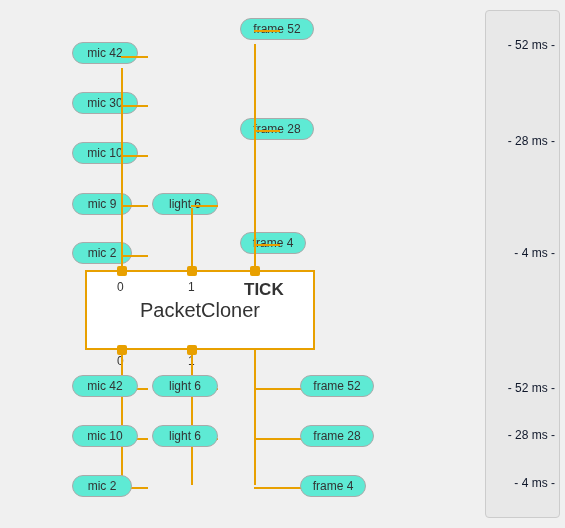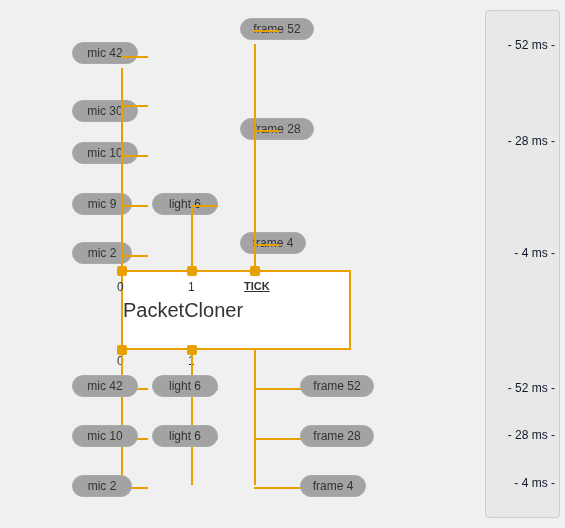--- a/index.html
+++ b/index.html
@@ -15,21 +15,21 @@
 
     .main-container {
       position: relative;
       width: 565px;
       height: 528px;
     }
 
     
     .node-pill {
       position: absolute;
-      background: #a3a3a3;
+      background: #5eead4;
       border: 1px solid #aaa;
       border-radius: 12px;
       padding: 3px 10px;
       font-size: 12px;
       color: #333;
       white-space: nowrap;
       display: flex;
       align-items: center;
       justify-content: center;
     }
@@ -38,21 +38,21 @@
     .packet-cloner-box {
       position: absolute;
       border: 2px solid #e8a000;
       background: #fff;
       left: 85px;
       top: 270px;
       width: 230px;
       height: 80px;
       display: flex;
       align-items: center;
-      margin-left: 36px;
+      justify-content: center;
     }
 
     .packet-cloner-label {
       font-size: 20px;
       color: #333;
       font-weight: normal;
     }
 
     
     .connector-dot {
@@ -101,44 +101,43 @@
     
     .port-label {
       position: absolute;
       font-size: 12px;
       color: #333;
     }
 
     
     .tick-label {
       position: absolute;
-      font-size: 11px;
+      font-size: 17px;
       color: #333;
       font-weight: bold;
-      text-decoration: underline;
     }
   </style>
 </head>
 <body>
 
 <div class="main-container">
 
   <div class="timeline-ruler"></div>
 
   <span class="timeline-label" style="top: 38px;">- 52 ms -</span>
   <span class="timeline-label" style="top: 134px;">- 28 ms -</span>
   <span class="timeline-label" style="top: 246px;">- 4 ms -</span>
   <span class="timeline-label" style="top: 381px;">- 52 ms -</span>
   <span class="timeline-label" style="top: 428px;">- 28 ms -</span>
   <span class="timeline-label" style="top: 476px;">- 4 ms -</span>
 
   <div class="node-pill" style="left:72px; top:42px; width:66px;">
     <span>mic 42</span>
   </div>
-  <div class="node-pill" style="left:72px; top:100px; width:66px;align-items:flex-end;">
+  <div class="node-pill" style="left:72px; top:92px; width:66px;align-items:flex-end;">
     <span>mic 30</span>
   </div>
   <div class="node-pill" style="left:72px; top:142px; width:66px;">
     <span>mic 10</span>
   </div>
   <div class="node-pill" style="left:72px; top:193px; width:60px;">
     <span>mic 9</span>
   </div>
   <div class="node-pill" style="left:152px; top:193px; width:66px;">
     <span>light 6</span>

